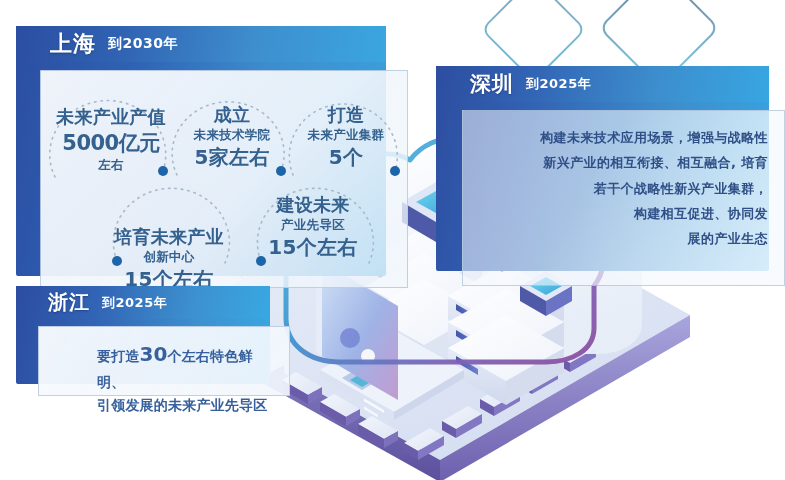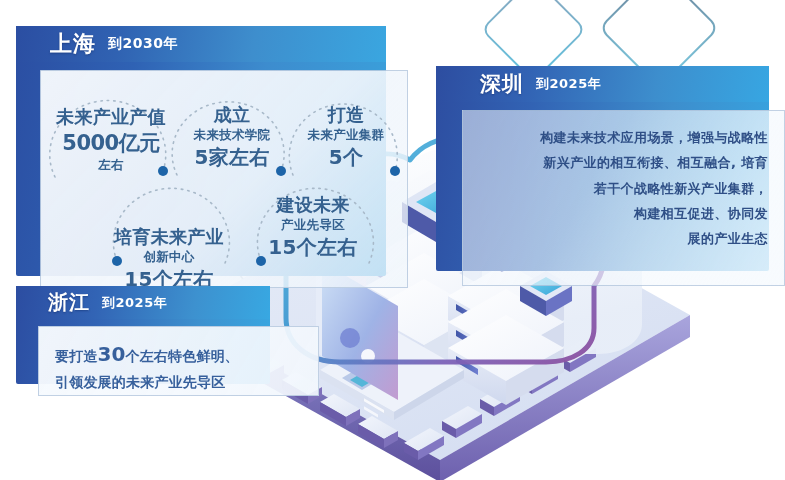--- a/index.html
+++ b/index.html
@@ -62,21 +62,21 @@
     background:linear-gradient(135deg,rgba(245,249,253,.97) 0%,rgba(241,246,252,.93) 55%,rgba(240,246,252,.72) 100%);
   }
 
   
   #sz{left:436px;top:66px;width:349px;height:220px;}
   #sz .backing{
     width:333px;height:205px;
     background:linear-gradient(100deg,#2d4da0 0%,#3263b4 28%,#3d8ecd 66%,#37a6e2 100%);
   }
   #sz .hdr{
-    width:333px;height:36px;padding-left:44px;
+    width:333px;height:36px;padding-left:34px;
     background:linear-gradient(100deg,#2d4da0 0%,#3263b4 28%,#3d8ecd 66%,#37a6e2 100%);
   }
   #sz .hdr .city{font-size:21px;}
   #sz .hdr .year{font-size:13px;}
   #sz .body{
     left:26px;top:44px;width:323px;height:176px;
     background:linear-gradient(120deg,rgba(244,248,253,.55) 0%,rgba(243,248,253,.60) 40%,rgba(246,250,254,.86) 100%);
   }
   #sz .body .txt{
     padding:14px 16px 0 16px;
@@ -94,22 +94,23 @@
     width:254px;height:98px;
     background:linear-gradient(100deg,#2c4da1 0%,#3264b5 32%,#3d91cf 70%,#38a8e2 100%);
   }
   #zj .hdr{
     width:254px;height:33px;padding-left:32px;
     background:linear-gradient(100deg,#2c4da1 0%,#3264b5 32%,#3d91cf 70%,#38a8e2 100%);
   }
   #zj .hdr .city{font-size:20px;}
   #zj .hdr .year{font-size:13px;}
   #zj .body{
-    left:22px;top:40px;width:281px;height:70px;
+    left:22px;top:40px;width:252px;height:70px;
     background:linear-gradient(120deg,rgba(246,250,254,.97) 0%,rgba(242,247,253,.92) 100%);
+    padding-left:42px;
   }
   #zj .body .txt{
     padding:11px 10px 0 16px;
     color:#37609c;
     font-size:14px;
     line-height:1.65;
     font-weight:bold;
     letter-spacing:.2px;
   }
   #zj .body .txt .big{font-size:20px;letter-spacing:0;}

